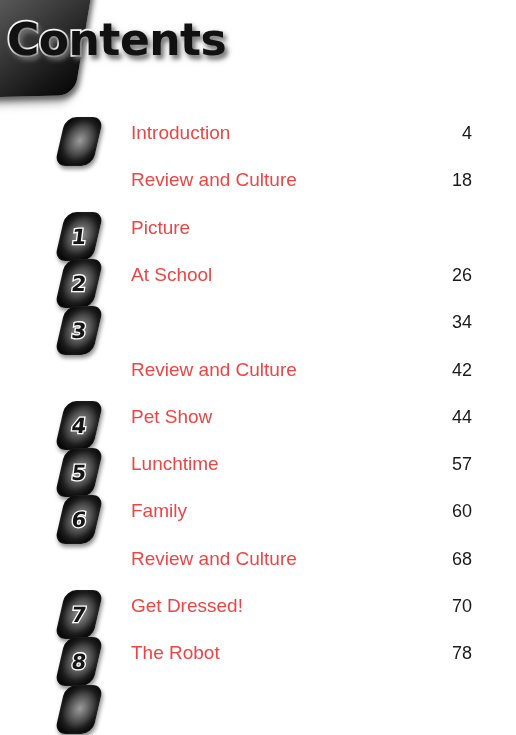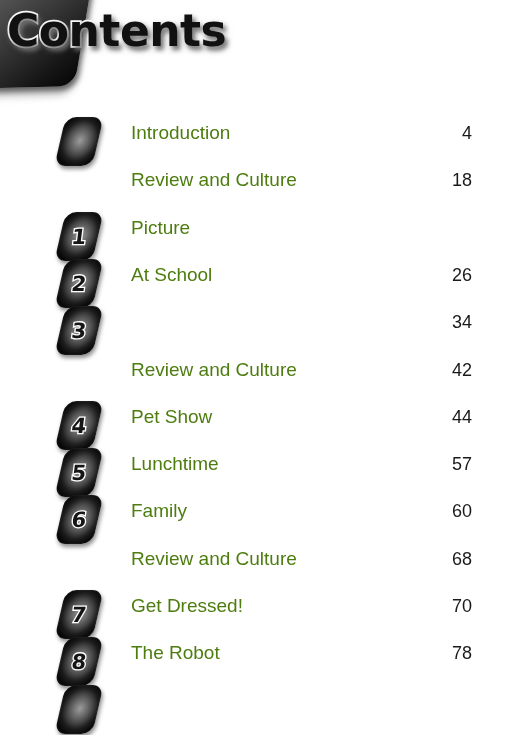--- a/index.html
+++ b/index.html
@@ -13,21 +13,21 @@
     height: 735px;
     background: #ffffff;
     overflow: hidden;
     font-family: "Liberation Sans", sans-serif;
   }
 
   
   #header {
     position: absolute;
     left: 0;
-    top: 4px;
+    top: 13px;
     width: 260px;
     height: 95px;
   }
   
   .header-slab {
     position: absolute;
     left: -66px;
     top: -34px;
     width: 150px;
     height: 118px;
@@ -77,21 +77,21 @@
     position: absolute;
     left: 0;
     width: 516px;
     height: 47px;
   }
   .toc-label {
     position: absolute;
     left: 131px;
     top: 0;
     font-size: 19px;
-    color: #4d7c0f;
+    color: #ef4444;
     line-height: 30px;
     white-space: nowrap;
   }
   .toc-page {
     position: absolute;
     left: 400px;
     width: 72px;
     top: 0;
     text-align: right;
     font-size: 18px;

